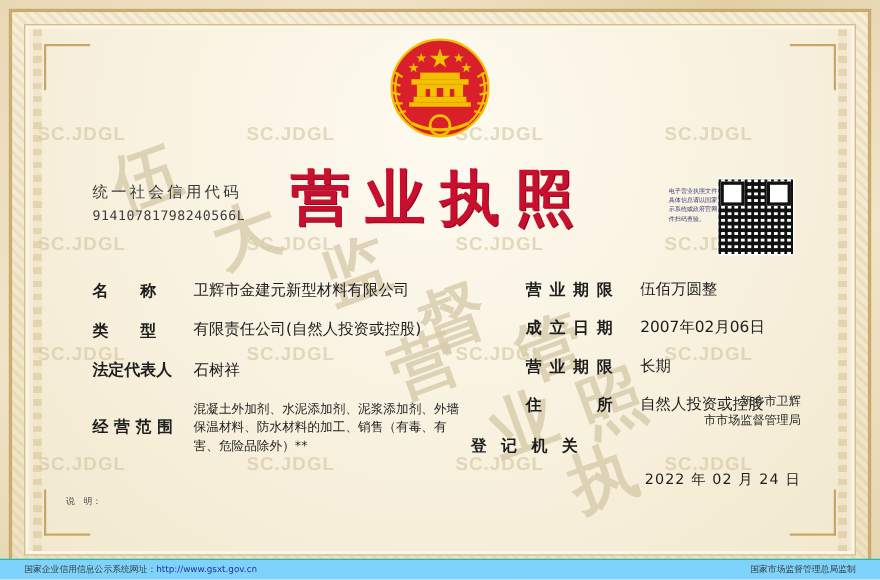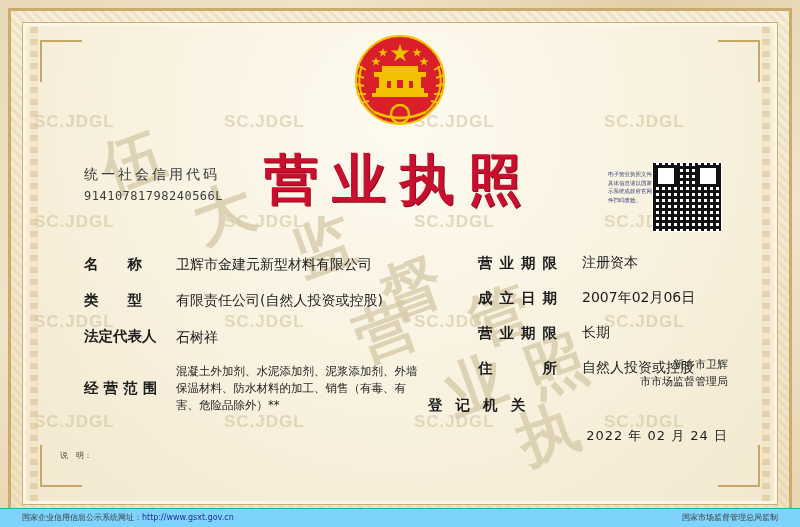--- a/index.html
+++ b/index.html
@@ -456,21 +456,21 @@
         </div>
         <div class="row">
           <div class="lbl sp5">经 营 范 围</div>
           <div class="val small" style="width:250px;">混凝土外加剂、水泥添加剂、泥浆添加剂、外墙保温材料、防水材料的加工、销售（有毒、有害、危险品除外）**</div>
         </div>
       </div>
 
       <div class="col-right">
         <div class="rrow">
           <div class="rlbl">营业期限</div>
-          <div class="rval">注册资本</div>
+          <div class="rval">伍佰万圆整</div>
         </div>
         <div class="rrow">
           <div class="rlbl">成立日期</div>
           <div class="rval">2007年02月06日</div>
         </div>
         <div class="rrow">
           <div class="rlbl">营业期限</div>
           <div class="rval">长期</div>
         </div>
         <div class="rrow">

